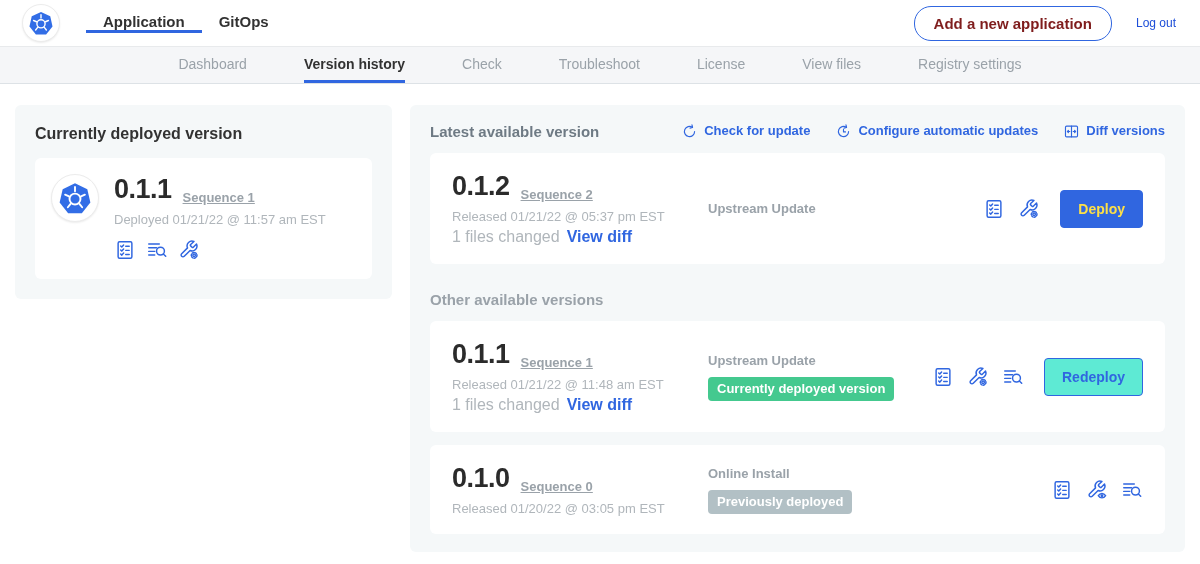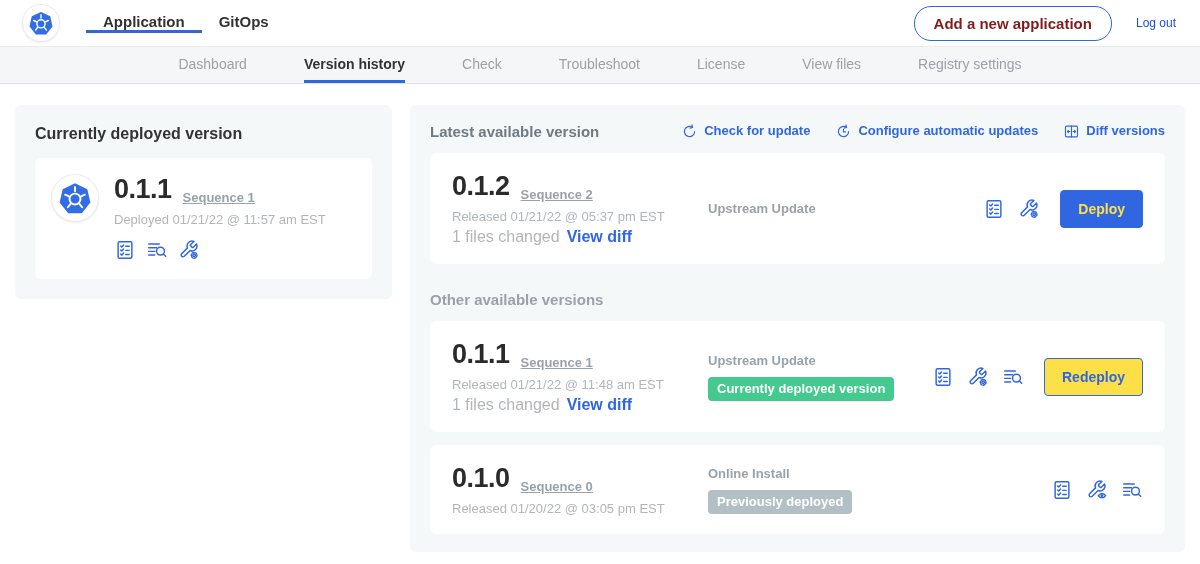--- a/index.html
+++ b/index.html
@@ -65,21 +65,21 @@
   .col-status { flex:1; }
   .source-label { font-size:13px; font-weight:700; color:#9aa2a9; }
   .badge { display:inline-block; margin-top:9px; padding:4px 9px 5px; border-radius:4px;
     color:#fff; font-size:13px; font-weight:700; }
   .badge.green { background:#44c98f; }
   .badge.gray  { background:#b2c0c5; }
   .col-actions { display:flex; align-items:center; gap:13px; margin-left:auto; }
   .btn { border-radius:4px; font-size:14px; font-weight:700; padding:10px 17px;
     cursor:pointer; margin-left:7px; font-family:"Liberation Sans", sans-serif; }
   .btn-solid { background:#3066e0; color:#fde047; border:1px solid #3066e0; }
-  .btn-outline { background:#fde047; color:#3066e0; border:1px solid #3066e0; }
+  .btn-outline { background:#5eead4; color:#3066e0; border:1px solid #3066e0; }
   .other-title { font-size:15px; font-weight:600; color:#9aa2a9; margin-top:27px; }
 </style>
 </head>
 <body>
 
 <svg width="0" height="0" style="position:absolute">
   <defs>
     <g id="k8s-wheel">
       <polygon points="19,5 30.7,10.6 33.6,23.3 25.5,33.5 12.5,33.5 4.4,23.3 7.3,10.6" fill="#326de6"></polygon>
       <circle cx="19" cy="20" r="5.2" fill="none" stroke="#fff" stroke-width="1.8"></circle>

